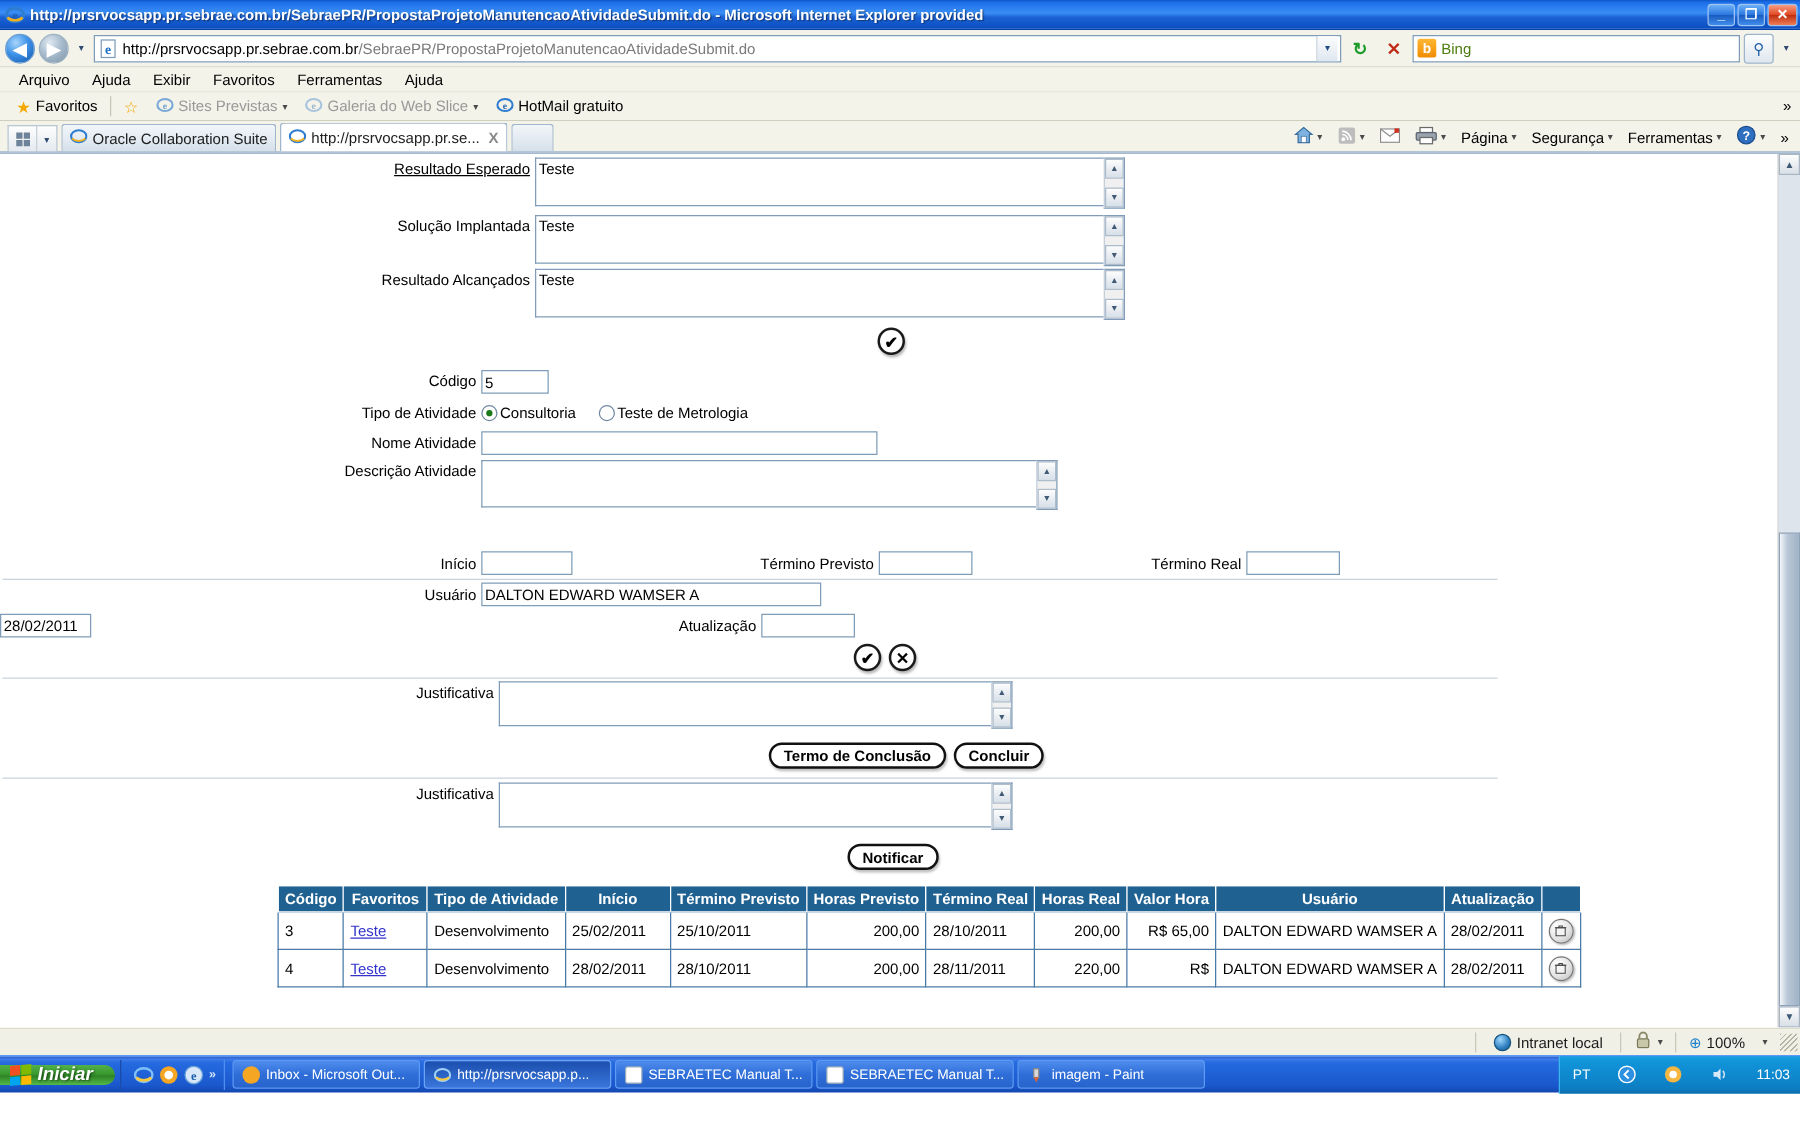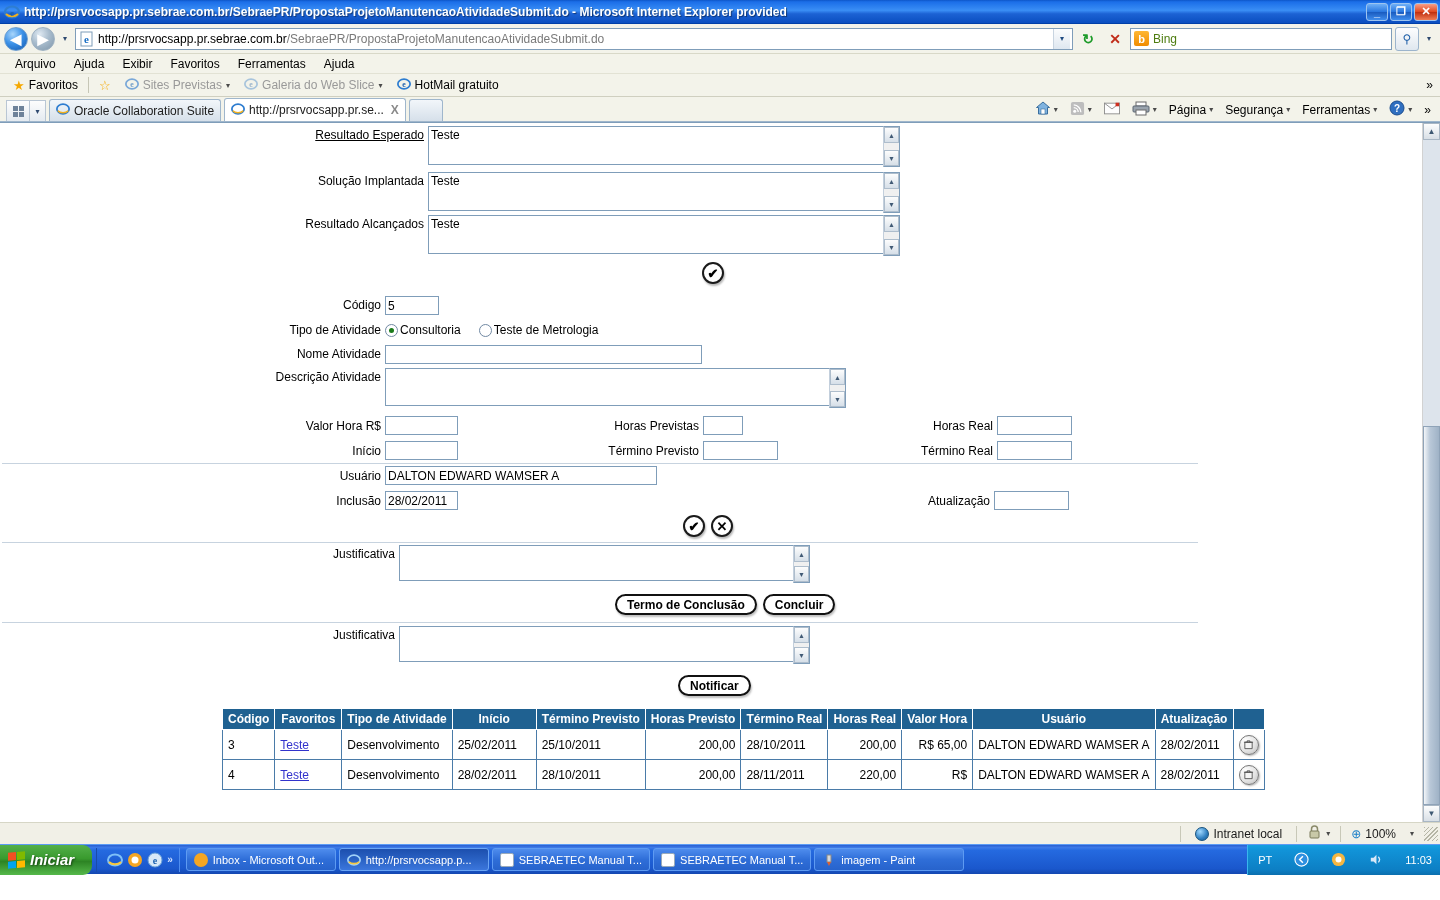--- a/index.html
+++ b/index.html
@@ -338,21 +338,21 @@
     background: repeating-linear-gradient(135deg, #b5b5a5 0 1px, transparent 1px 3px); }
 
   
   .taskbar {
     height: 30px;
     background: linear-gradient(to bottom, #2a5fd0 0%, #3d7ae8 9%, #256ae0 18%, #1a57cc 82%, #1347b0 100%);
     display: flex; align-items: center;
     border-top: 1px solid #5b9bf5;
   }
   .startbtn {
-    height: 30px; padding: 0 18px 0 8px;
+    height: 16px; padding: 0 18px 0 8px;
     background: linear-gradient(to bottom, #53b04a 0%, #399a2e 45%, #2d8424 55%, #55b84a 100%);
     border-radius: 0 9px 9px 0;
     display: flex; align-items: center; gap: 5px;
     color: #ffffff; font-size: 15px; font-weight: bold; font-style: italic;
     text-shadow: 1px 1px 2px rgba(0,0,0,0.5);
     cursor: pointer;
   }
   .winflag {
     width: 17px; height: 16px;
     display: grid; grid-template-columns: 1fr 1fr; grid-template-rows: 1fr 1fr;
@@ -636,47 +636,38 @@
       </div>
       <div style="width:54px;"></div>
     </div>
 
     <div class="frow" style="position:absolute;left:0;top:222px;width:900px;justify-content:flex-end;">
       <div class="lbl" style="width:385px;padding-right:4px;">Nome Atividade</div>
       <input class="inp" style="width: 317px;" value="">
       <div style="width:198px;"></div>
     </div>
 
-    <div style="position:absolute;left:0;top:293px;width:1120px;display:flex;align-items:center;">
-      <div class="lbl" style="width:385px;padding-right:4px;padding-top:0;">Valor Hora R$</div>
-      <input class="inp" style="width: 73px;" value="">
-      <div class="lbl" style="width:245px;padding-right:4px;padding-top:0;">Horas Previstas</div>
-      <input class="inp" style="width: 40px;" value="">
-      <div class="lbl" style="width:254px;padding-right:4px;padding-top:0;">Horas Real</div>
-      <input class="inp" style="width: 75px;" value="">
-    </div>
 
     <div style="position:absolute;left:0;top:318px;width:1120px;display:flex;align-items:center;">
       <div class="lbl" style="width:385px;padding-right:4px;padding-top:0;">Início</div>
       <input class="inp" style="width: 73px;" value="">
       <div class="lbl" style="width:245px;padding-right:4px;padding-top:0;">Término Previsto</div>
       <input class="inp" style="width: 75px;" value="">
       <div class="lbl" style="width:219px;padding-right:4px;padding-top:0;">Término Real</div>
       <input class="inp" style="width: 75px;" value="">
     </div>
 
     <div class="hr-line" style="position:absolute;left:2px;top:340px;width:1196px;"></div>
 
     <div style="position:absolute;left:0;top:343px;width:1120px;display:flex;align-items:center;">
       <div class="lbl" style="width:385px;padding-right:4px;padding-top:0;">Usuário</div>
       <input class="inp" style="width: 272px;" value="DALTON EDWARD WAMSER A">
     </div>
 
     <div style="position:absolute;left:0;top:368px;width:1120px;display:flex;align-items:center;">
-      <div class="lbl" style="width:385px;padding-right:4px;padding-top:0;">Inclusão</div>
       <input class="inp" style="width: 73px;" value="28/02/2011">
       <div class="lbl" style="width:536px;padding-right:4px;padding-top:0;">Atualização</div>
       <input class="inp" style="width: 75px;" value="">
     </div>
 
     <div style="position:absolute;left:683px;top:392px;display:flex;gap:6px;">
       <span class="rbtn">✔</span>
       <span class="rbtn">✕</span>
     </div>
 

